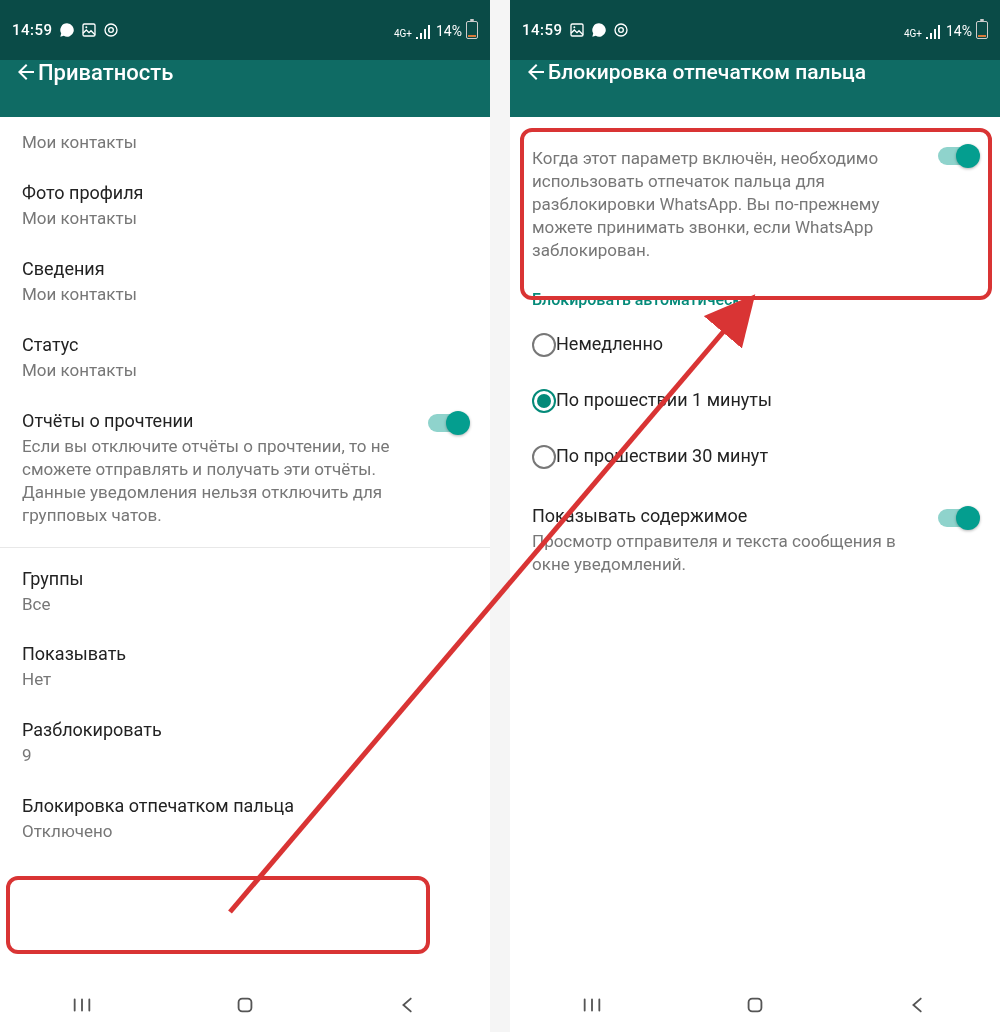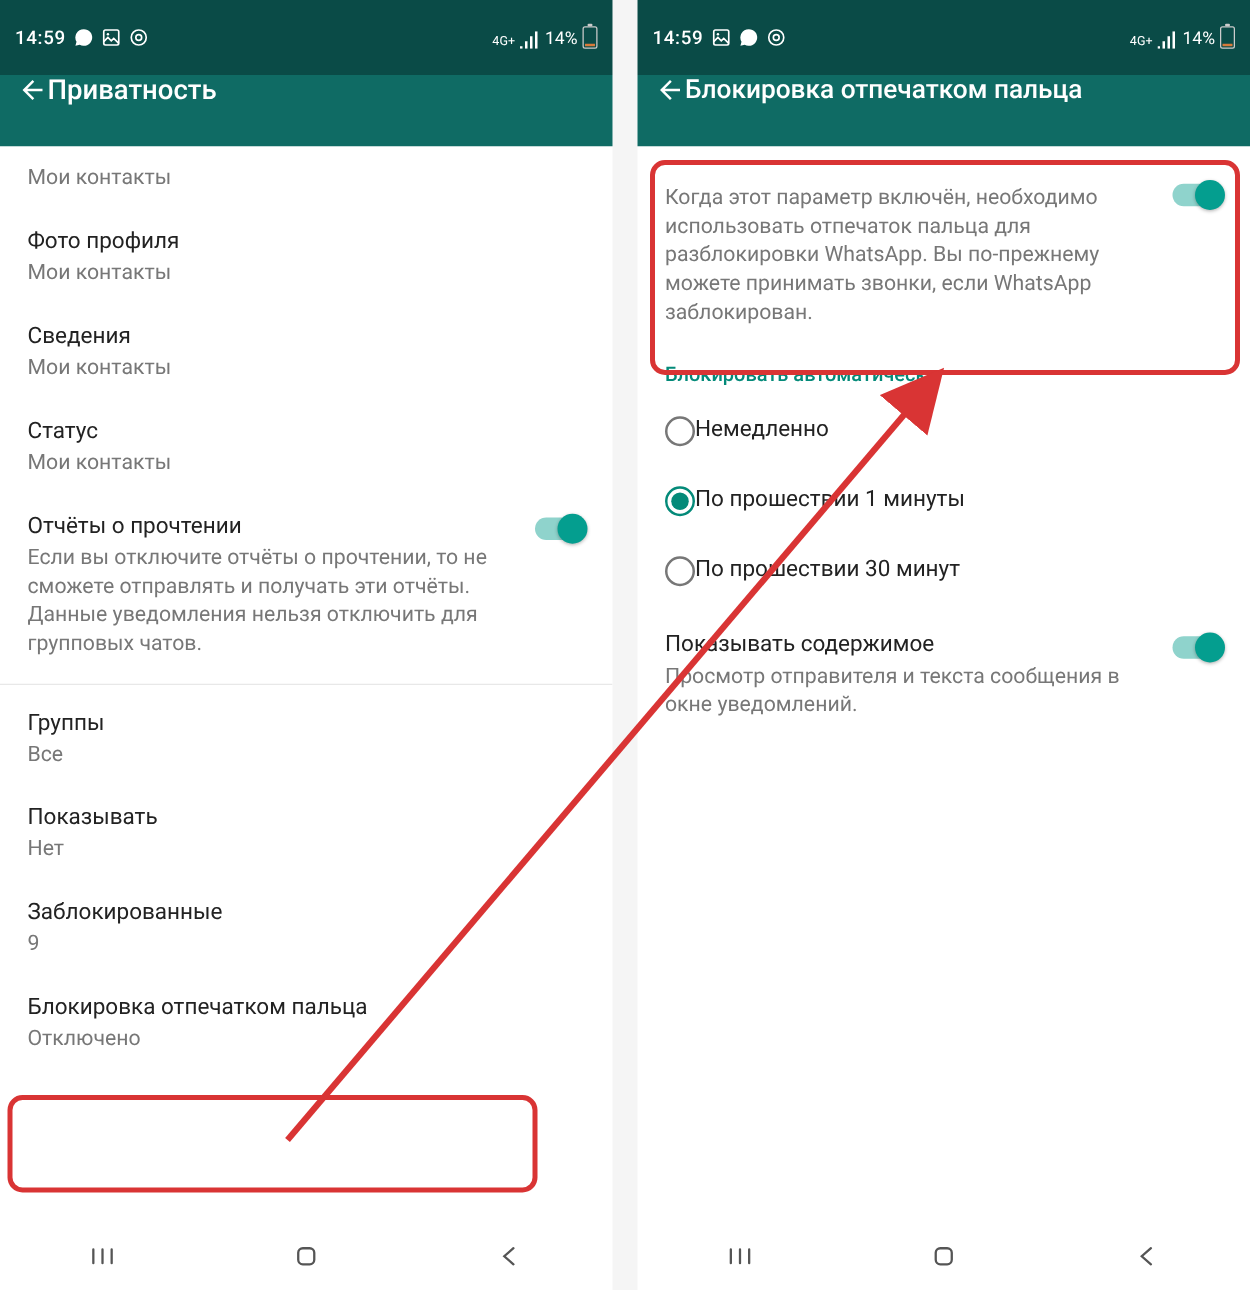--- a/index.html
+++ b/index.html
@@ -111,21 +111,21 @@
       <div class="divider"></div>
       <div class="item">
         <div class="lbl">Группы</div>
         <div class="sub">Все</div>
       </div>
       <div class="item">
         <div class="lbl">Показывать</div>
         <div class="sub">Нет</div>
       </div>
       <div class="item">
-        <div class="lbl">Заблокированные</div>
+        <div class="lbl">Разблокировать</div>
         <div class="sub">9</div>
       </div>
       <div class="item">
         <div class="lbl">Блокировка отпечатком пальца</div>
         <div class="sub">Отключено</div>
       </div>
     </div>
     <div class="navbar">
       <span>
           <svg width="22" height="22" viewBox="0 0 24 24">

